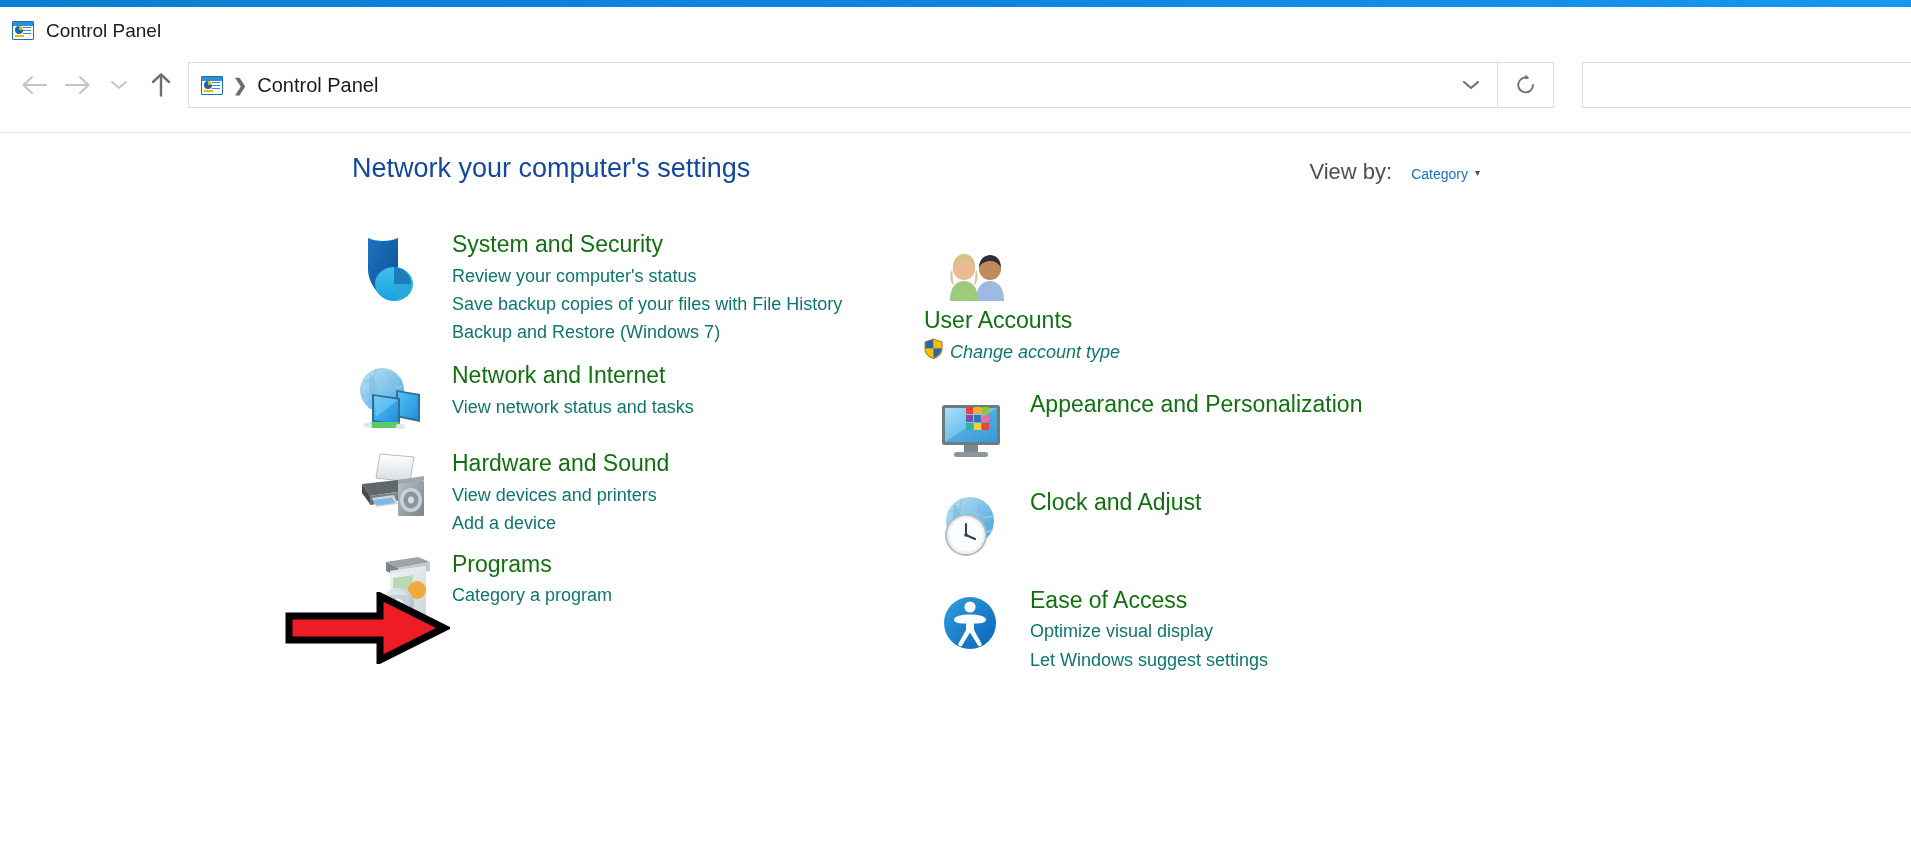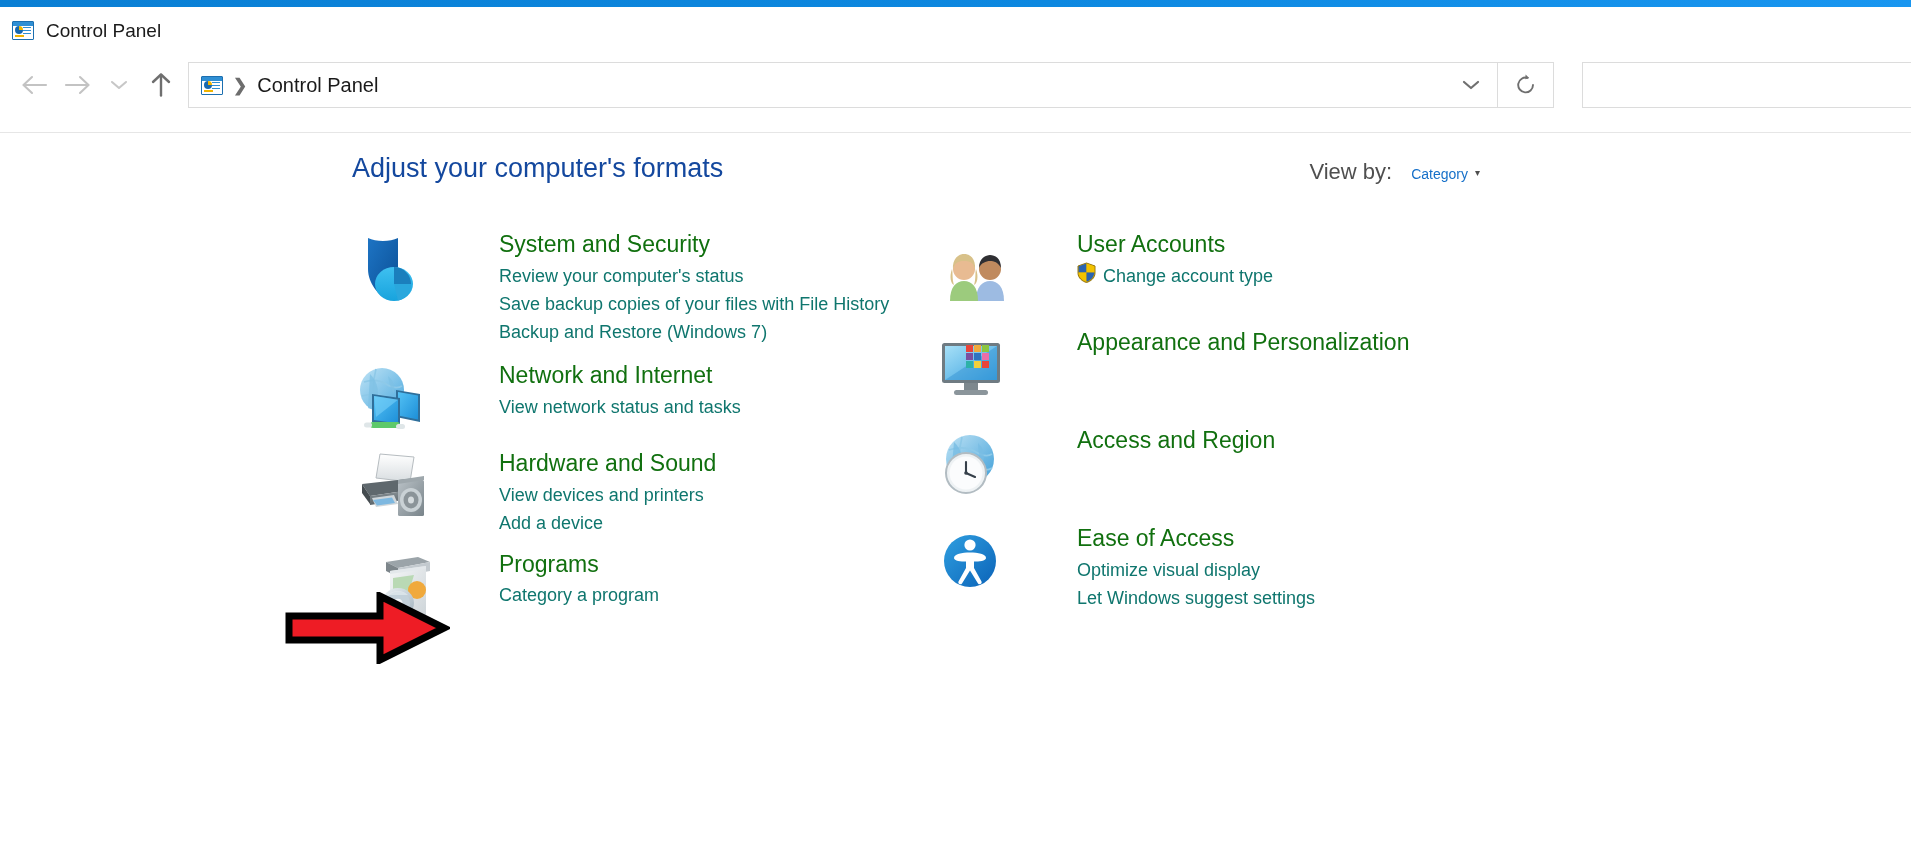--- a/index.html
+++ b/index.html
@@ -172,21 +172,20 @@
     top: 96px;
   }
   .col-left  { left: 346px;  width: 560px; }
   .col-right { left: 924px; width: 620px; }
 
   .cat {
     display: flex;
     align-items: flex-start;
     margin-bottom: 18px;
     position: relative;
-    gap: 47px;
   }
   .cat-icon {
     flex: 0 0 auto;
     width: 96px; height: 76px;
     position: relative;
     margin-right: 10px;
   }
   .cat-body { padding-top: 2px; }
   .cat-title {
     font-size: 23px;
@@ -195,28 +194,28 @@
     white-space: nowrap;
   }
   .cat-links { margin-top: 4px; }
   .cat-link {
     display: block;
     font-size: 18px;
     color: #0f766e;
     line-height: 1.56;
     white-space: nowrap;
   }
-  .cat-link-shielded { display: flex; align-items: center; }
+  .cat-link-shielded { display: flex; align-items: center; font-style: italic; }
   .uac-shield { flex: 0 0 auto; margin-right: 7px; }
 
   
   .cat.m-sysec   { margin-bottom: 14px; }
   .cat.m-network { margin-bottom: 12px; }
   .cat.m-hw      { margin-bottom: 12px; }
-  .cat.m-user    { margin-bottom: 22px; }
+  .cat.m-user    { margin-bottom: 22px; flex-direction: column; }
   .cat.m-appear  { margin-bottom: 22px; text-align: right; }
   .cat.m-clock   { margin-bottom: 22px; }
 
   
   .red-arrow {
     position: absolute;
     left: 284px; top: 459px;
     width: 166px; height: 72px;
   }
 </style>
@@ -298,21 +297,21 @@
     </svg>
   </div>
 
   <div class="searchbox" placeholder=""></div>
 </div>
 
 <div class="hrule"></div>
 
 <div class="content">
 
-  <div class="page-title">Adjust your computer's formats</div>
+  <div class="page-title">Network your computer's settings</div>
 
   <div class="viewby">
     <span class="viewby-label">View by:</span>
     <span class="viewby-value">Category</span>
     <span class="viewby-caret">▾</span>
   </div>
 
   <div class="col col-left">
 
     <div class="cat m-sysec">
@@ -546,21 +545,21 @@
           <path d="M30 17 Q42 28 36 50 Q32 55 27 52" fill="#78bde3" opacity="0.8"></path>
           <path d="M54 18 Q62 25 59 38 Q54 31 54 18" fill="#78bde3" opacity="0.8"></path>
           <circle cx="42" cy="48" r="20" fill="#eef2f4" stroke="#b2bcc2" stroke-width="2"></circle>
           <circle cx="42" cy="48" r="16.5" fill="#fbfcfd"></circle>
           <line x1="42" y1="48" x2="42" y2="37" stroke="#36404a" stroke-width="2.1" stroke-linecap="round"></line>
           <line x1="42" y1="48" x2="51" y2="52" stroke="#36404a" stroke-width="2.1" stroke-linecap="round"></line>
           <circle cx="42" cy="48" r="1.8" fill="#36404a"></circle>
         </svg>
       </div>
       <div class="cat-body">
-        <div class="cat-title">Access and Region</div>
+        <div class="cat-title">Clock and Adjust</div>
       </div>
     </div>
 
     <div class="cat m-ease">
       <div class="cat-icon">
         <svg width="96" height="76" viewBox="0 0 96 76" aria-hidden="true">
           <defs>
             <linearGradient id="eaG" x1="0" y1="0" x2="1" y2="1">
               <stop offset="0%" stop-color="#2f9fe0"></stop>
               <stop offset="100%" stop-color="#0b63b8"></stop>

